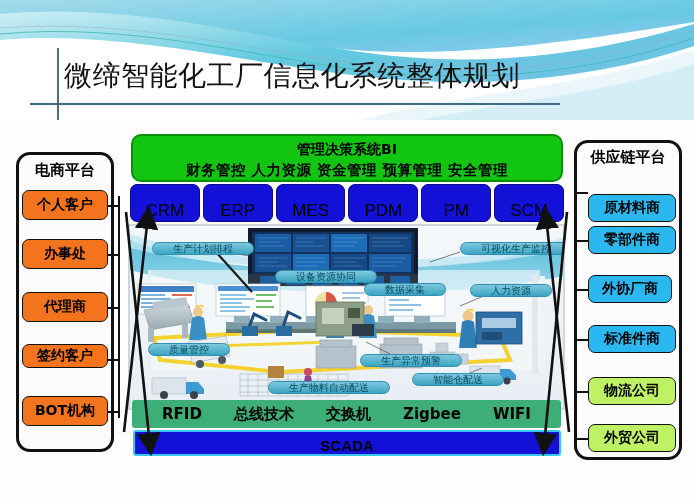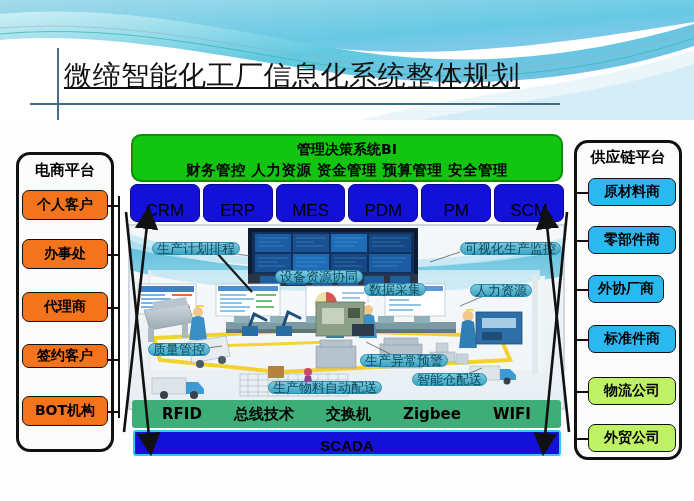--- a/index.html
+++ b/index.html
@@ -45,21 +45,20 @@
   }
   #page-title {
     position: absolute;
     left: 64px; top: 59px;
     font-size: 28px;
     line-height: 34px;
     color: #111111;
     white-space: nowrap;
     font-family: "DejaVu Sans", "Liberation Sans", sans-serif;
     letter-spacing: 0.5px;
-    text-decoration: underline;
   }
 
   
   .platform {
     position: absolute;
     border: 3px solid #111111;
     border-radius: 14px;
     background: #fcfcfc;
     box-sizing: border-box;
   }
@@ -179,27 +178,27 @@
 
   
   #illus { position: absolute; left: 0; top: 0; width: 433px; height: 182px; }
 
   .callout {
     position: absolute;
     background: linear-gradient(#7ec8de, #3ba5c4);
     border: 1px solid #2e8fae;
     border-radius: 40px;
     color: #0d4a5c;
-    font-size: 13px;
+    font-size: 10px;
     font-family: "DejaVu Sans", "Liberation Sans", sans-serif;
     display: flex;
     align-items: center;
     justify-content: center;
     white-space: nowrap;
-    padding: 0 4px;
+    padding: 0 20px;
     height: 13px;
     box-sizing: border-box;
   }
 
   
   #arrows {
     position: absolute;
     left: 0; top: 0;
     width: 694px; height: 501px;
     pointer-events: none;
@@ -264,27 +263,27 @@
   <div class="stub" style="left:108px; top:205px; width:12px;"></div>
   <div class="stub" style="left:108px; top:254px; width:12px;"></div>
   <div class="stub" style="left:108px; top:307px; width:12px;"></div>
   <div class="stub" style="left:108px; top:359px; width:12px;"></div>
   <div class="stub" style="left:108px; top:411px; width:12px;"></div>
   <div class="stub" style="left:118px; top:196px; width:2px; height:222px;"></div>
 
   <div class="platform" id="right-platform" style="left:574px; top:140px; width:108px; height:320px;">
     <div class="platform-title" style="top:5px;">供应链平台</div>
   </div>
-  <div class="chip chip-cyan" style="left:588px; top:178px; width:88px; height:28px;">
+  <div class="chip chip-cyan" style="left:588px; top:194px; width:88px; height:28px;">
     <span>原材料商</span>
   </div>
   <div class="chip chip-cyan" style="left:588px; top:226px; width:88px; height:28px;">
     <span>零部件商</span>
   </div>
-  <div class="chip chip-cyan" style="left:588px; top:275px; width:76px; height:28px;">
+  <div class="chip chip-cyan" style="left:588px; top:275px; width:84px; height:28px;">
     <span>外协厂商</span>
   </div>
   <div class="chip chip-cyan" style="left:588px; top:325px; width:88px; height:28px;">
     <span>标准件商</span>
   </div>
   <div class="chip chip-green" style="left:588px; top:377px; width:88px; height:28px;">
     <span>物流公司</span>
   </div>
   <div class="chip chip-green" style="left:588px; top:424px; width:88px; height:28px;">
     <span>外贸公司</span>

